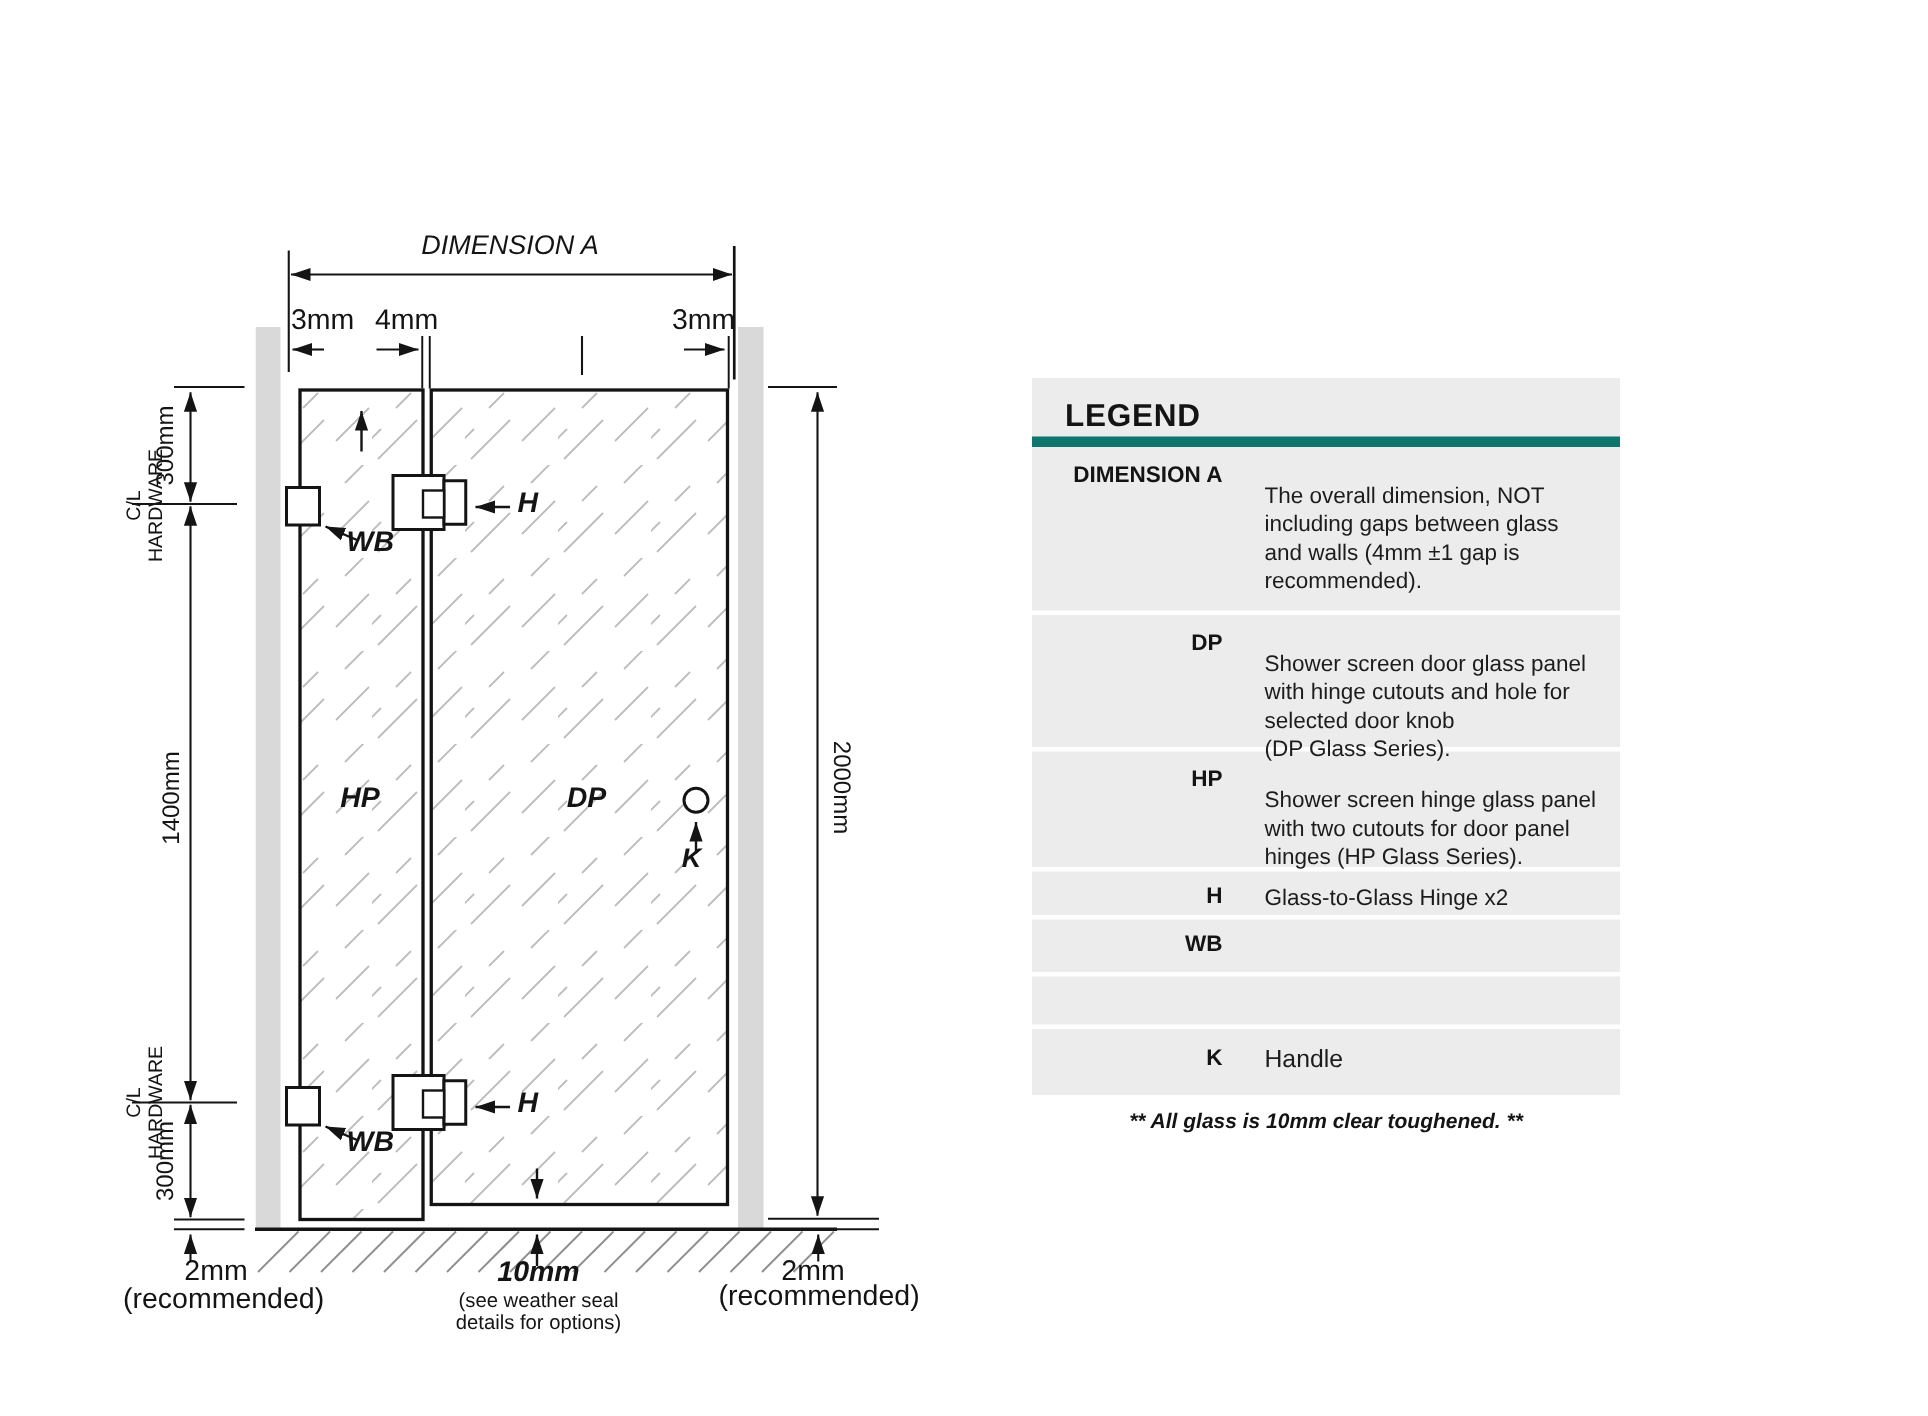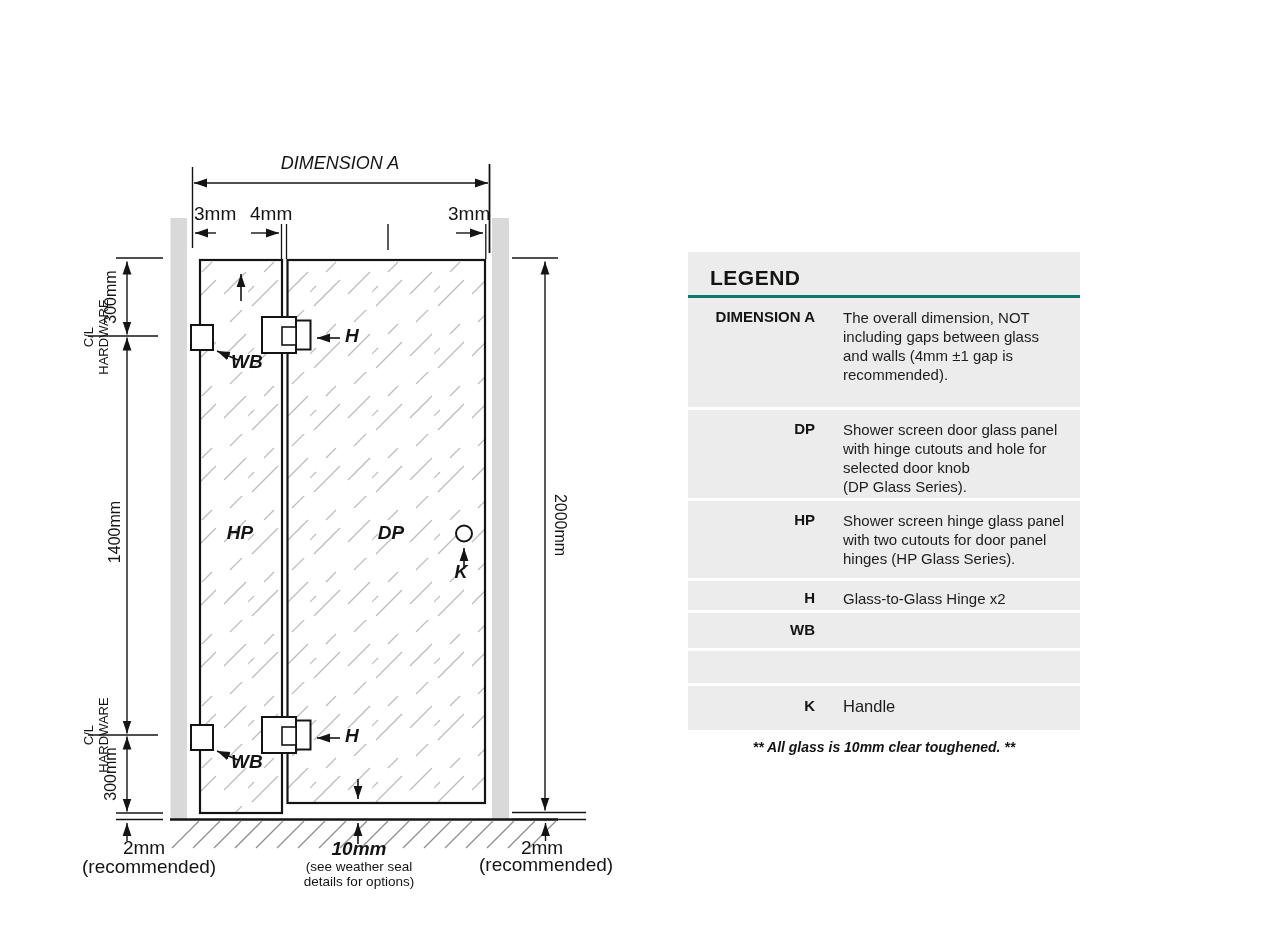--- a/index.html
+++ b/index.html
@@ -32,25 +32,25 @@
   .fnote{font-size:19px;}
   .f-left-v{left:102px;top:838px;width:84px;}
   .f-left-n{left:82px;top:857px;width:124px;}
   .f-mid-v{left:317px;top:839px;width:84px;font-style:italic;font-weight:600;}
   .f-mid-n{left:286px;top:859px;width:146px;font-size:13.5px;line-height:15px;text-align:center;}
   .f-right-v{left:500px;top:838px;width:84px;}
   .f-right-n{left:479px;top:855px;width:124px;}
   
   .legend{left:688px;top:252px;width:392px;height:478px;background:#ececec;}
   .legend-title{height:46px;box-sizing:border-box;padding:14px 0 0 22px;font-size:21px;
-    font-weight:bold;letter-spacing:.5px;border-bottom:3px solid #0f766e;}
+    font-weight:bold;letter-spacing:.5px;border-bottom:7px solid #0f766e;}
   .lrow{display:flex;box-sizing:border-box;border-top:3px solid #fff;}
   .lrow.first{border-top:none;}
   .lterm{width:127px;text-align:right;font-weight:bold;font-size:15px;padding-top:10px;flex:none;}
-  .ldesc{margin-left:28px;width:232px;font-size:15px;line-height:19px;padding-top:10px;
+  .ldesc{margin-left:28px;width:232px;font-size:15px;line-height:19px;padding-top:23px;
     white-space:pre-line;color:#1c1c1c;}
   .r1{height:109px;}.r2{height:91px;}.r3{height:80px;}
   .r4{height:32px;}.r5{height:38px;}.r6{height:35px;}.r7{height:46px;}
   .r4 .lterm,.r4 .ldesc,.r5 .lterm,.r5 .ldesc{padding-top:8px;}
   .r7 .lterm,.r7 .ldesc{padding-top:11px;}
   .r5 .ldesc{white-space:nowrap;width:auto;overflow:visible;}
   .r7 .ldesc{font-size:16.5px;}
   .footnote{left:688px;top:740px;width:392px;font-style:italic;
     font-weight:600;font-size:14px;}
   svg{position:absolute;left:0;top:0;}

